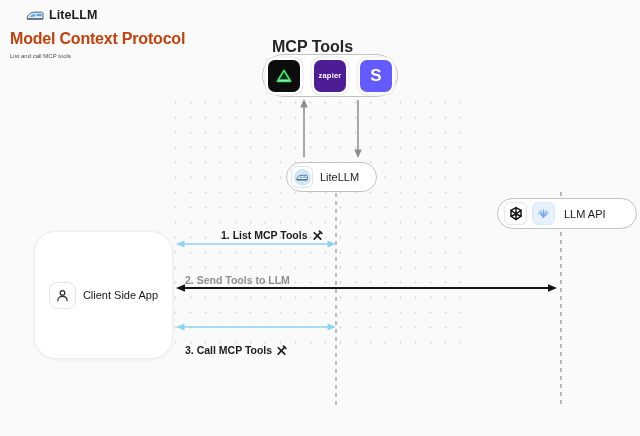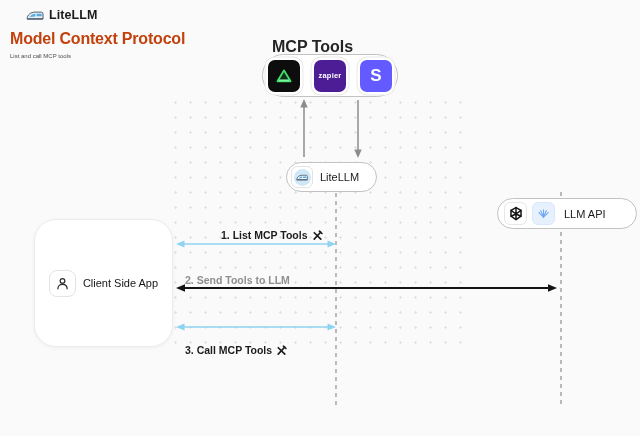--- a/index.html
+++ b/index.html
@@ -42,21 +42,21 @@
   .train-circle{width:17px;height:17px;border-radius:50%;background:#cfe8f8;display:flex;align-items:center;justify-content:center;}
   .node-label{font-size:11px;font-weight:500;color:#1a1a1a;white-space:nowrap;}
 
   .llmapi-pill{left:497px;top:160px;width:140px;height:31px;border-radius:16px;padding-left:6px;gap:5px;margin-top:38px;}
   .provider-sq{width:23px;height:23px;border-radius:6px;border:1px solid #e7e7e7;background:#fff;
                display:flex;align-items:center;justify-content:center;box-sizing:border-box;flex:0 0 auto;}
   .provider-blue{background:#e7f0fd;border-color:#dbe7fa;}
   .llmapi-label{margin-left:4px;}
 
   
-  .client-box{left:34px;top:219px;width:139px;height:128px;border-radius:22px;background:#fff;
+  .client-box{left:34px;top:231px;width:139px;height:128px;border-radius:22px;background:#fff;
               border:1px solid #ececec;box-shadow:0 1px 4px rgba(0,0,0,.05);
               display:flex;align-items:center;justify-content:center;gap:7px;box-sizing:border-box;}
   .person-sq{width:27px;height:27px;border-radius:8px;border:1px solid #e4e4e4;background:#fff;
              display:flex;align-items:center;justify-content:center;box-sizing:border-box;}
   .client-label{font-size:11px;font-weight:500;color:#161616;}
 
   
   .seq-label{display:flex;align-items:center;gap:4px;font-size:10.5px;font-weight:600;color:#1c1c1c;white-space:nowrap;}
   .seq-label.muted{color:#8f8f8f;font-weight:700;}
   .seq1{left:185px;top:229px;margin-left:36px;}

